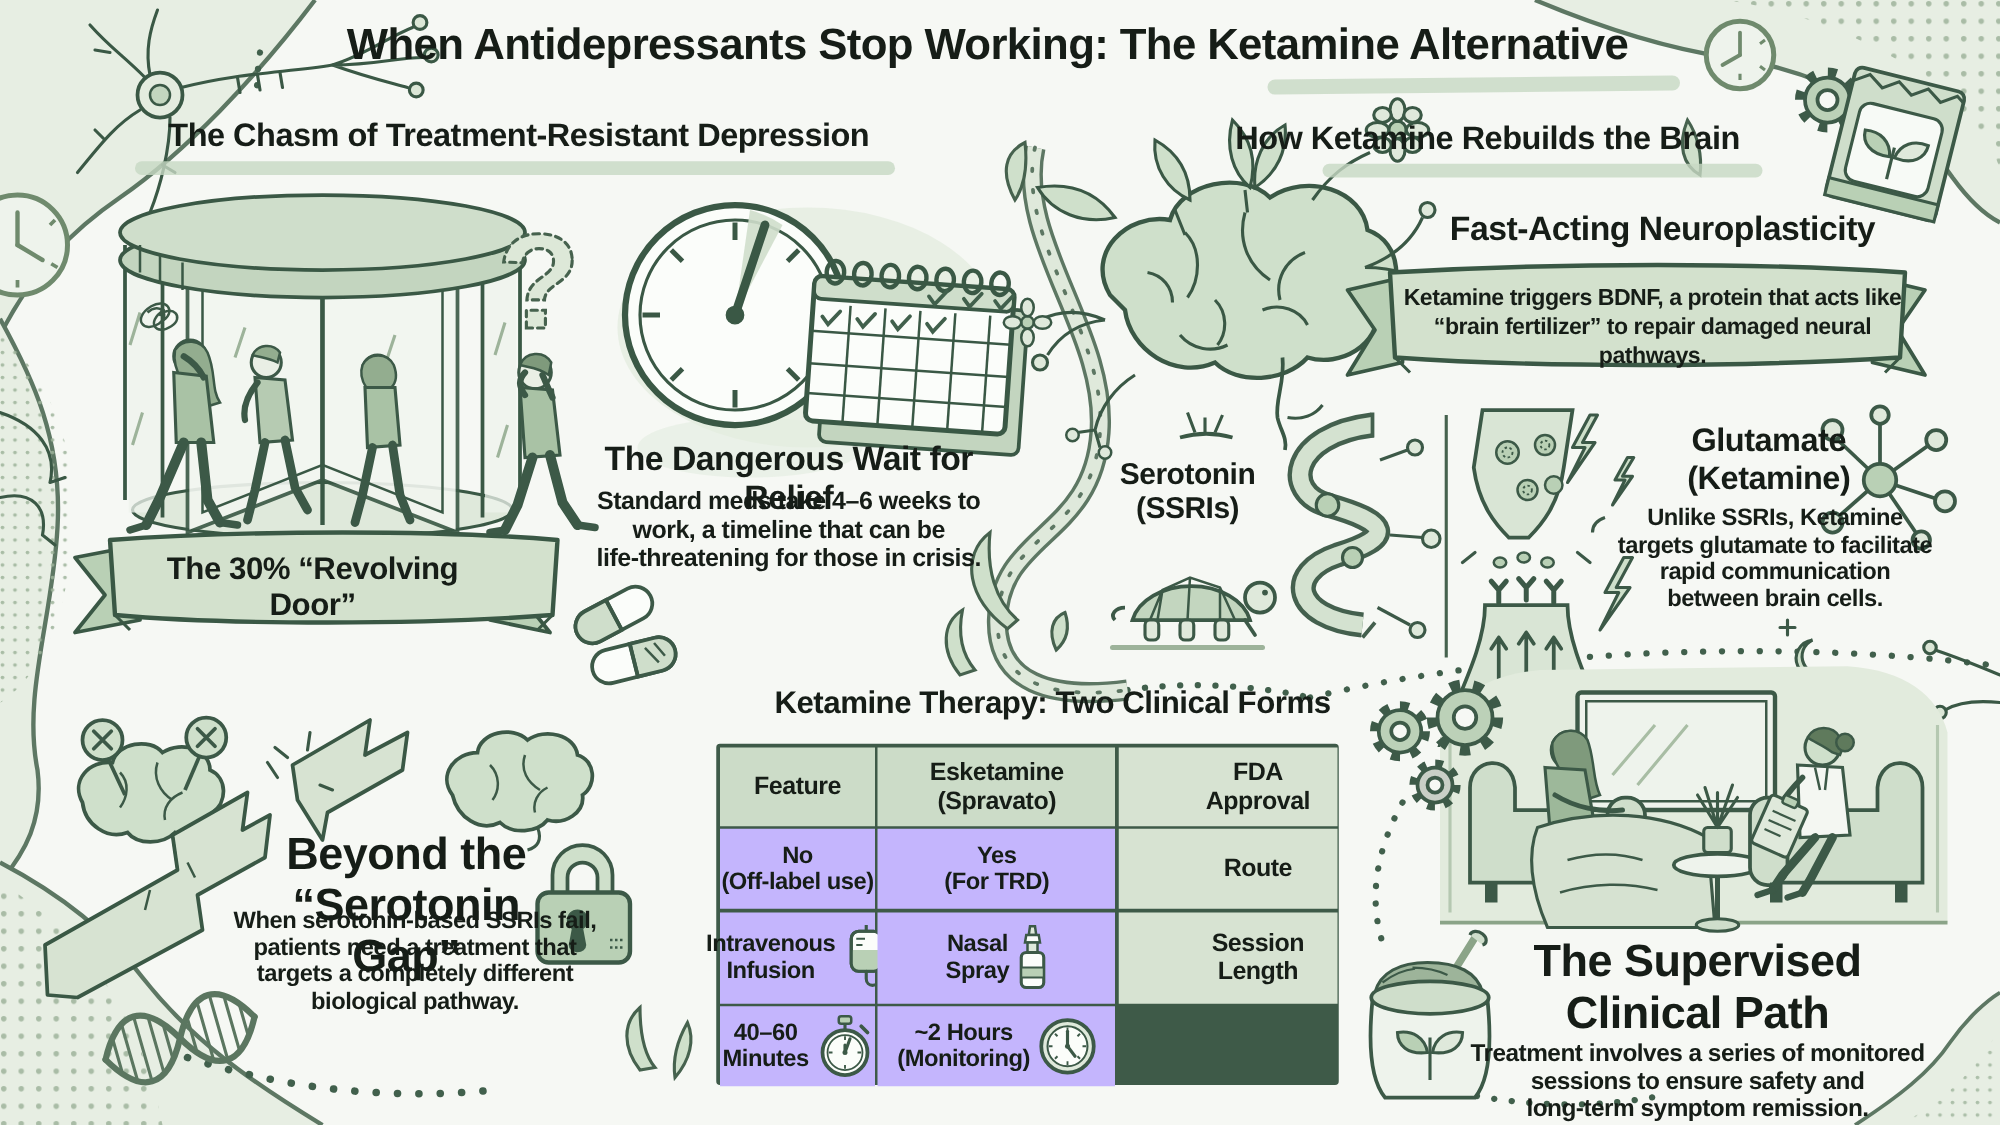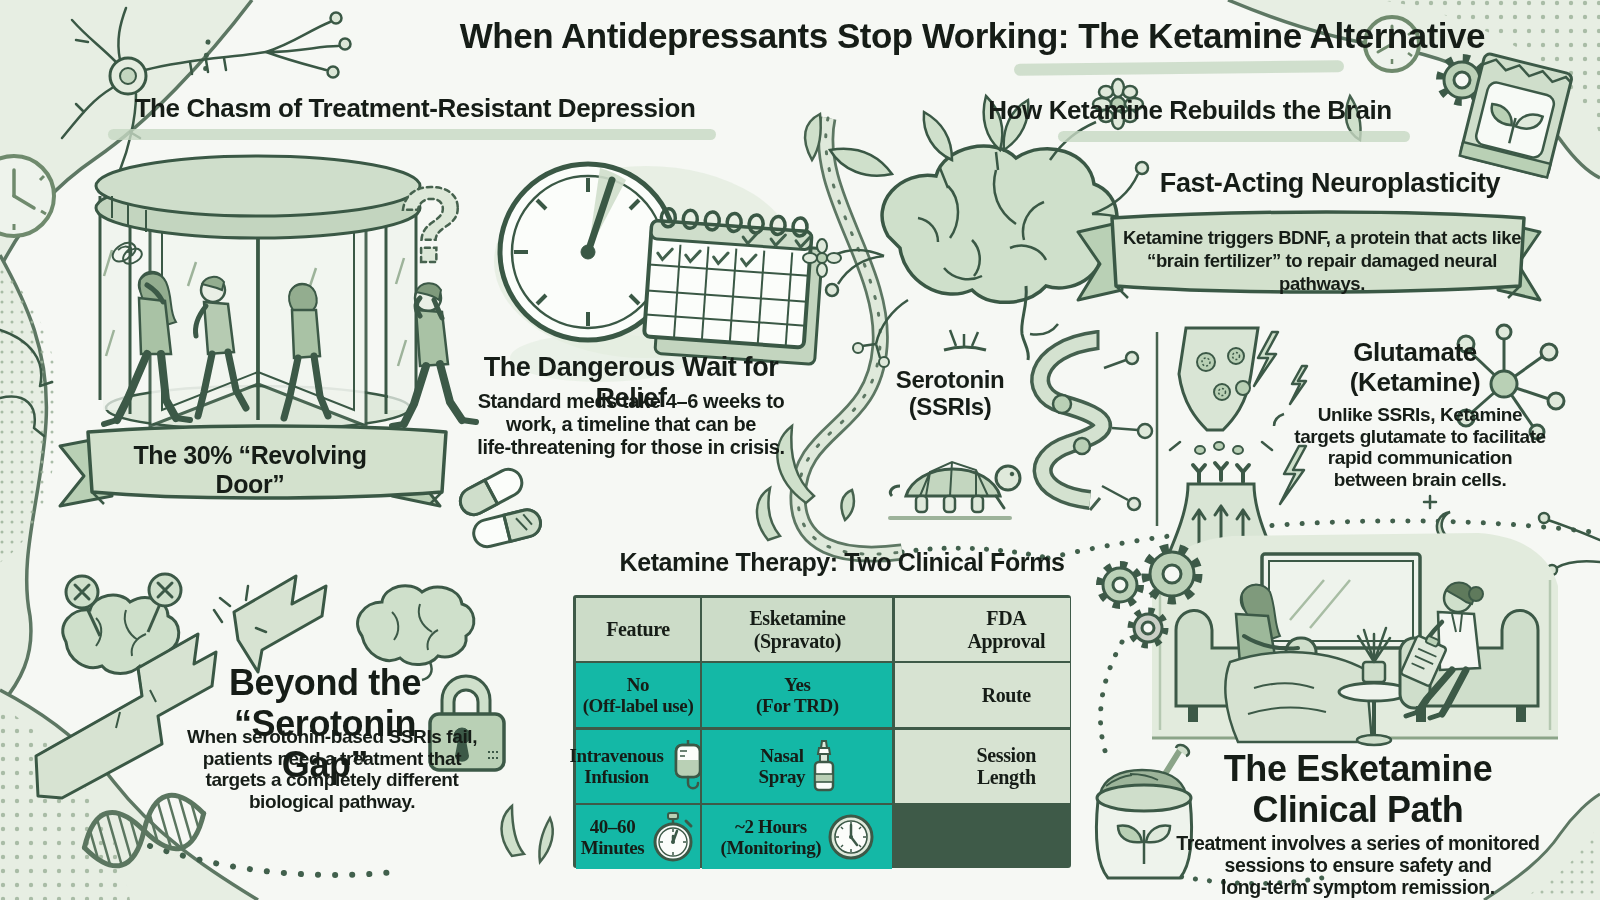--- a/index.html
+++ b/index.html
@@ -1,35 +1,35 @@
 <!DOCTYPE html>
 <html><head>
 <meta charset="utf-8">
 <style>
   html,body{margin:0;padding:0;background:#e9ece7;}
   .stage{position:relative;width:1600px;height:900px;background:#f6f8f4;overflow:hidden;
          font-family:"Liberation Sans",sans-serif;color:#161d17;}
   svg.art{position:absolute;inset:0;}
   .txt{position:absolute;font-weight:bold;white-space:pre-line;text-align:center;
        letter-spacing:-0.4px;line-height:1.14;}
-  .title{font-size:35px;letter-spacing:-0.5px;text-align:right;}
+  .title{font-size:35px;letter-spacing:-0.5px;}
   .h-col{font-size:26px;}
   .h-sub{font-size:27px;}
   .h-sub2{font-size:36px;}
   .body-t{font-size:20px;}
   .body-s{font-size:19px;}
   .banner-t{font-size:25px;}
   .banner-s{font-size:18.5px;line-height:1.25;}
   .underline{position:absolute;background:#c7d8c3;border-radius:6px;opacity:.8;}
   
   .ktable{position:absolute;left:573px;top:595px;width:492px;height:267px;
           border:3px solid #3e5a48;border-radius:3px;display:grid;
           grid-template-columns:124px 190px 175px;grid-template-rows:63px 64px 73px 64px;
-          background:#3e5a48;gap:2.4px;padding:0;font-family:Liberation Serif, serif;}
-  .ktable .cell{background:#14b8a6;display:flex;align-items:center;justify-content:center;
+          background:#3e5a48;gap:2.4px;padding:0;}
+  .ktable .cell{background:#c4b5fd;display:flex;align-items:center;justify-content:center;
           font-weight:bold;font-size:19px;text-align:center;white-space:pre-line;
           line-height:1.12;letter-spacing:-0.4px;gap:7px;}
   .ktable .head{background:#ccdcc8;font-size:20px;}
   .ktable .feat{background:#d7e3d2;font-size:20px;padding-left:48px;}
   .cell svg{flex:0 0 auto;}
 </style>
 </head>
 <body>
 
 <div class="stage">
@@ -558,21 +558,21 @@
 
 <div class="txt" style="left:872px;top:366px;width:156px;font-size:24px;">Serotonin
 (SSRIs)</div>
 <div class="txt" style="left:1330px;top:338px;width:170px;font-size:26px;">Glutamate
 (Ketamine)</div>
 <div class="txt body-s" style="left:1285px;top:404px;width:270px;">Unlike SSRIs, Ketamine
 targets glutamate to facilitate
 rapid communication
 between brain cells.</div>
 
-<div class="txt h-sub2" style="left:1178px;top:748px;width:360px;">The Esketamine Clinical Path</div>
+<div class="txt h-sub2" style="left:1178px;top:748px;width:360px;">The Supervised Clinical Path</div>
 <div class="txt body-t" style="left:1168px;top:832px;width:380px;font-size:19.5px;">Treatment involves a series of monitored
 sessions to ensure safety and
 long-term symptom remission.</div>
 
 <div class="txt banner-t" style="left:596px;top:548px;width:492px;">Ketamine Therapy: Two Clinical Forms</div>
 
 <div class="ktable">
   <div class="cell head">Feature</div>
   <div class="cell head">Esketamine
 (Spravato)</div>

